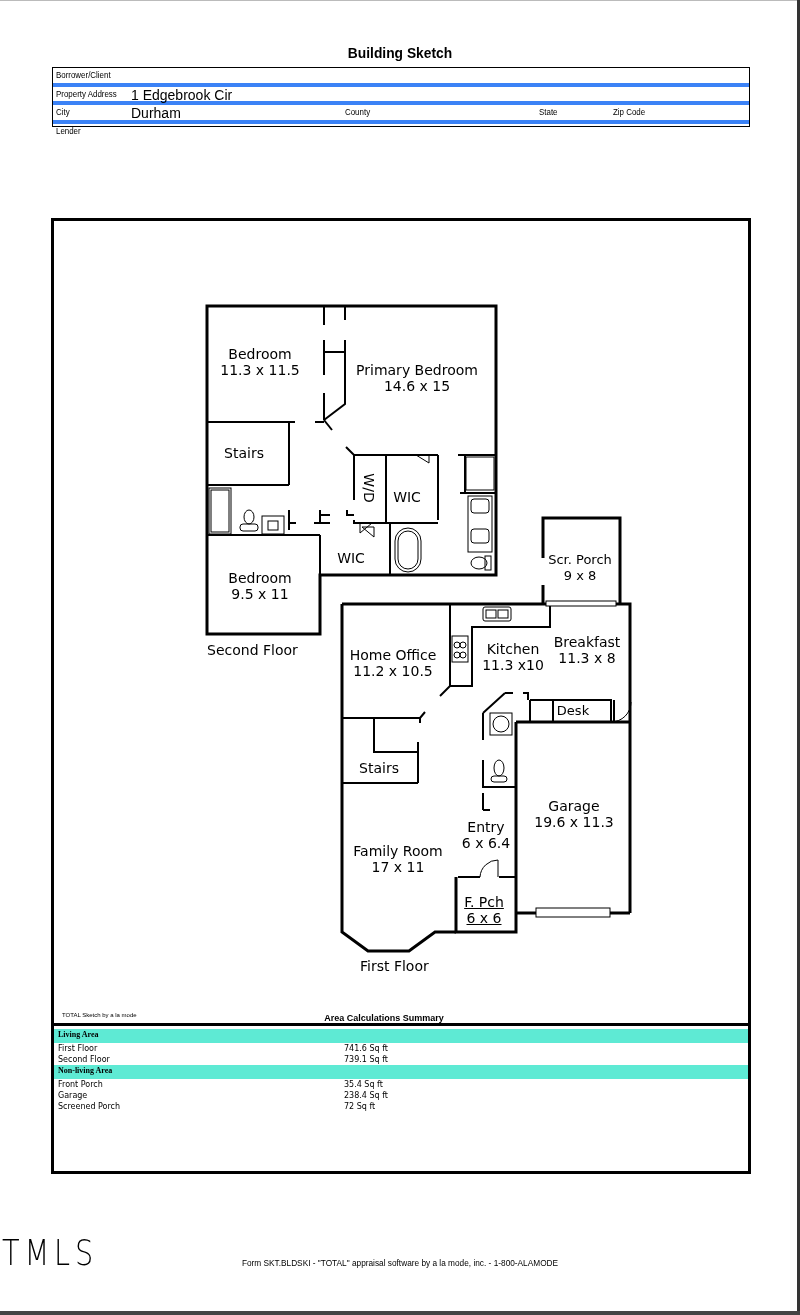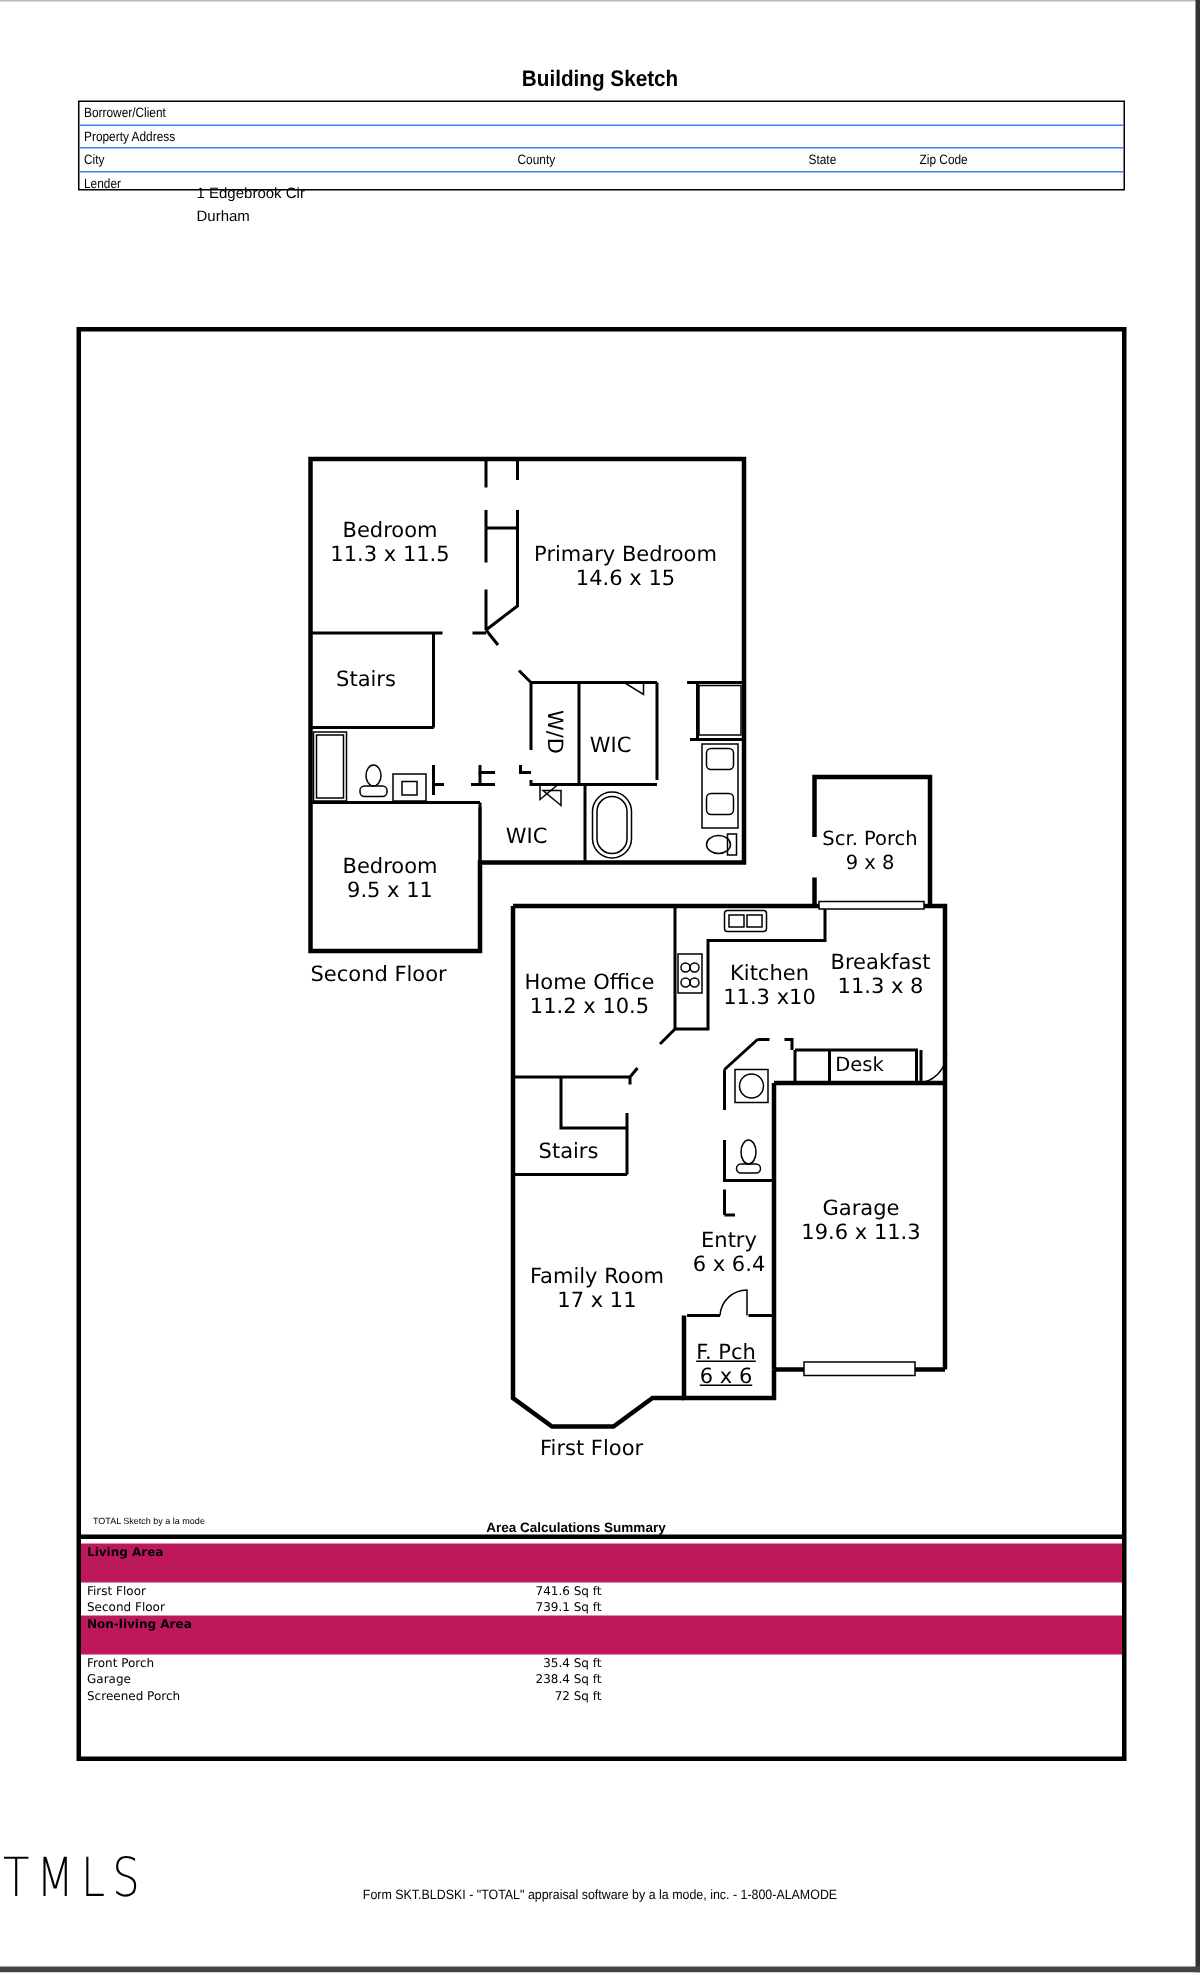--- a/index.html
+++ b/index.html
@@ -14,26 +14,26 @@
     .title {
       position: absolute; left: 0; width: 800px; top: 44px; text-align: center;
       font-family: "Liberation Sans", sans-serif; font-weight: bold; font-size: 15px;
       transform: scaleX(0.92);
     }
     .info-table {
       position: absolute; left: 52px; top: 67px; width: 698px; height: 60px;
       border: 1px solid #000; box-sizing: border-box;
     }
     .info-row {
-      position: relative; height: 14.5px; border-bottom: 1px solid #3b82f6;
+      position: relative; height: 14.5px; border-bottom: 4px solid #3b82f6;
       font-size: 9px; line-height: 14px;
     }
     .info-row:last-child { border-bottom: none; }
     .info-label { position: absolute; left: 3px; top: 0; transform: scaleX(0.88); transform-origin: left; }
-    .info-value { position: absolute; left: 78px; top: 1px; font-size: 10px; margin-top: 38px; }
+    .info-value { position: absolute; left: 78px; top: 1px; font-size: 14px; }
     .info-county { position: absolute; left: 292px; top: 0; transform: scaleX(0.88); transform-origin: left; }
     .info-state { position: absolute; left: 486px; top: 0; transform: scaleX(0.88); transform-origin: left; }
     .info-zip { position: absolute; left: 560px; top: 0; transform: scaleX(0.88); transform-origin: left; }
 
     .sketch-frame {
       position: absolute; left: 51px; top: 218px; width: 700px; height: 956px;
       border: 3px solid #000; box-sizing: border-box;
     }
     .plan-svg { position: absolute; left: 0; top: 0; }
 
@@ -43,24 +43,24 @@
     }
     .floor-label {
       position: absolute; font-family: "DejaVu Sans", sans-serif; font-size: 14px; white-space: nowrap;
     }
 
     .sketch-credit { position: absolute; left: 62px; top: 1012px; font-size: 6px; }
     .summary-title { position: absolute; left: 0; width: 768px; top: 1013px; text-align: center; font-size: 9px; font-weight: bold; }
     .summary-rule { position: absolute; left: 53px; top: 1023px; width: 696px; height: 3px; background: #000; }
 
     .summary { position: absolute; left: 54px; top: 1029px; width: 694px; font-family: "DejaVu Sans", sans-serif; font-size: 8px; }
-    .sum-head { height: 26px; line-height: 11px; background: #be185d; font-weight: bold; padding-left: 4px; }
+    .sum-head { height: 14px; line-height: 11px; background: #5eead4; font-weight: bold; padding-left: 4px; font-family: Liberation Serif, serif; }
     .sum-row { position: relative; height: 11px; line-height: 11px; }
     .sum-row .label { position: absolute; left: 4px; }
-    .sum-row .value { position: absolute; left: 290px; width: 57px; text-align: right; }
+    .sum-row .value { position: absolute; left: 290px; width: 57px; }
     .sum-row.bold { font-weight: bold; }
 
     .tmls { position: absolute; left: 2px; top: 1232px; font-family: "DejaVu Sans", sans-serif; font-weight: 100; font-size: 36px; letter-spacing: 6px; color: #000; transform: scaleX(0.8); transform-origin: left; -webkit-text-stroke: 0; }
     .footer-text { position: absolute; left: 0; width: 800px; top: 1258px; text-align: center; font-size: 9px; transform: scaleX(0.92); }
   </style>
 </head>
 <body>
 
 <div class="page-edge-top"></div>
 <div class="page-edge-right"></div>

